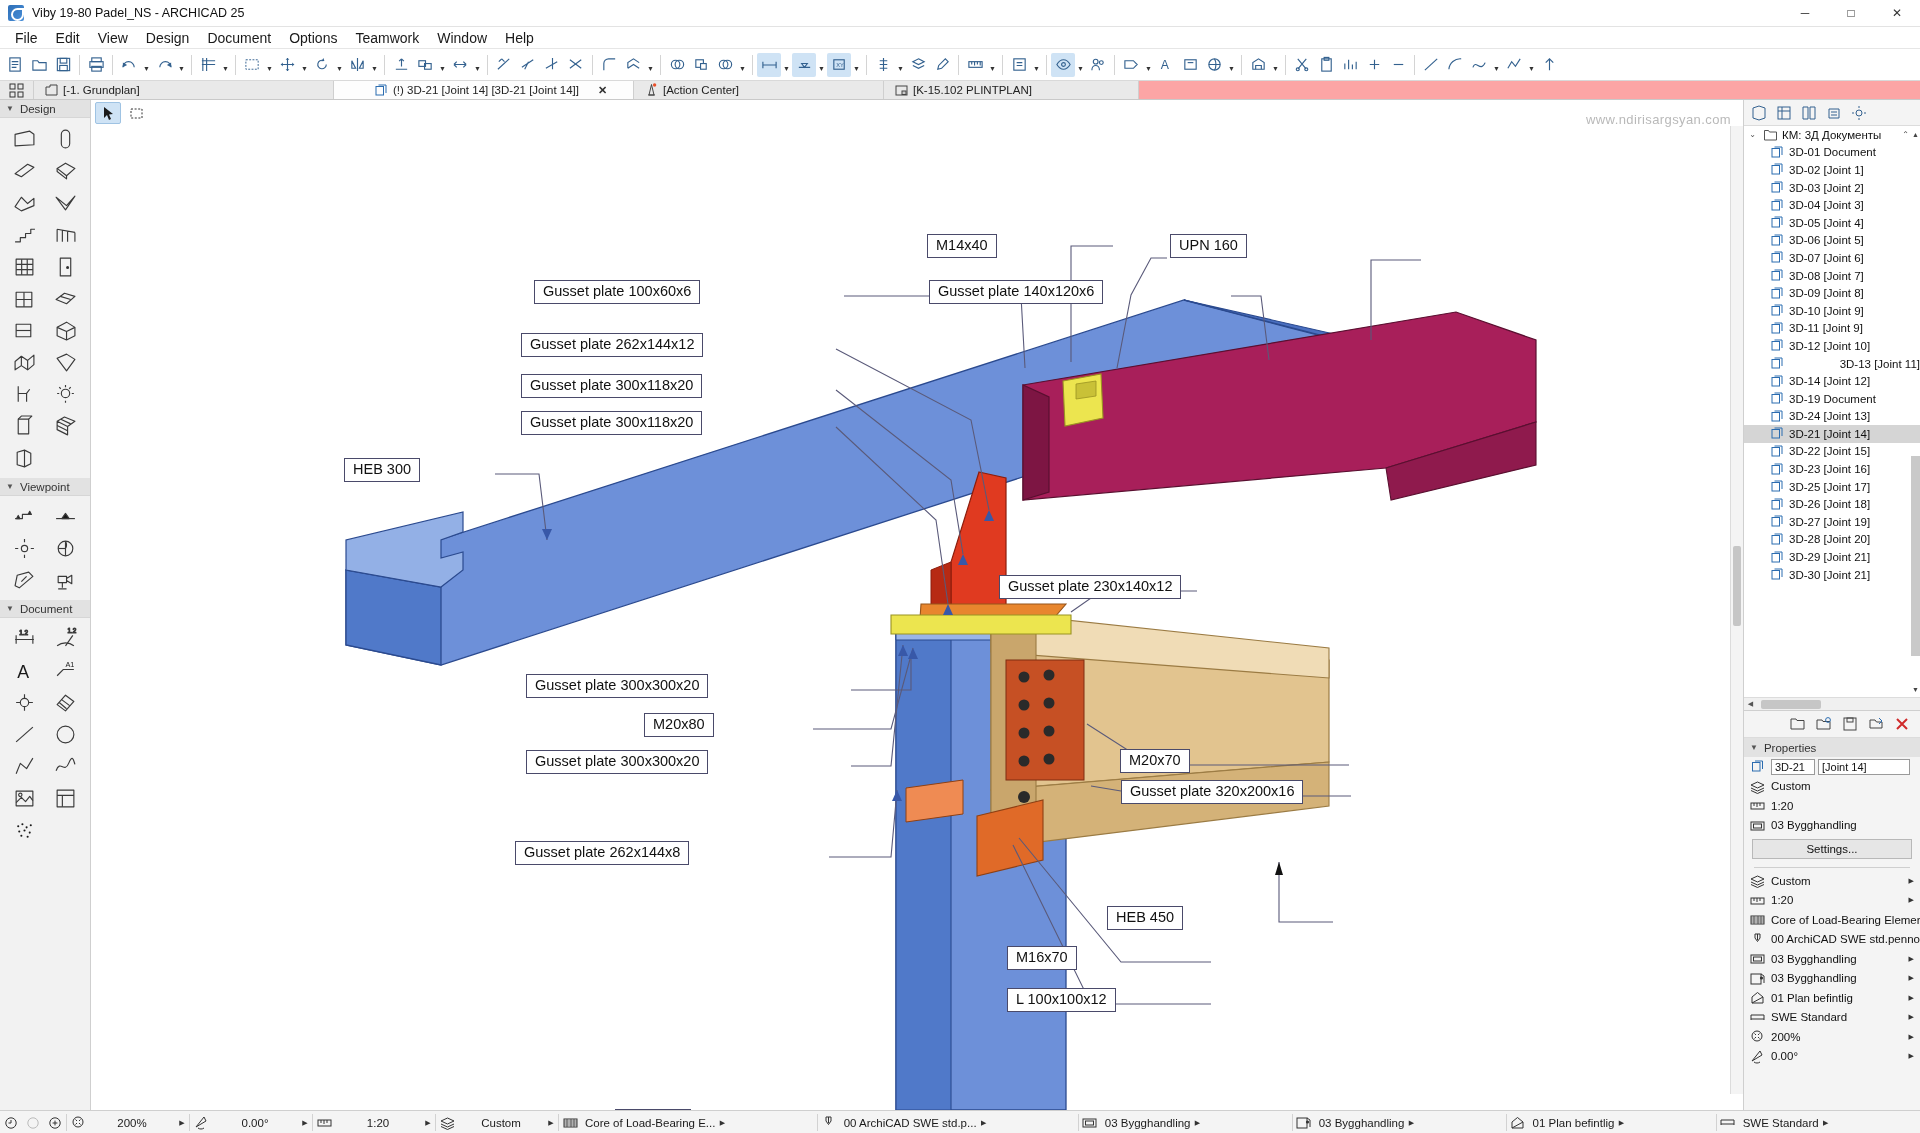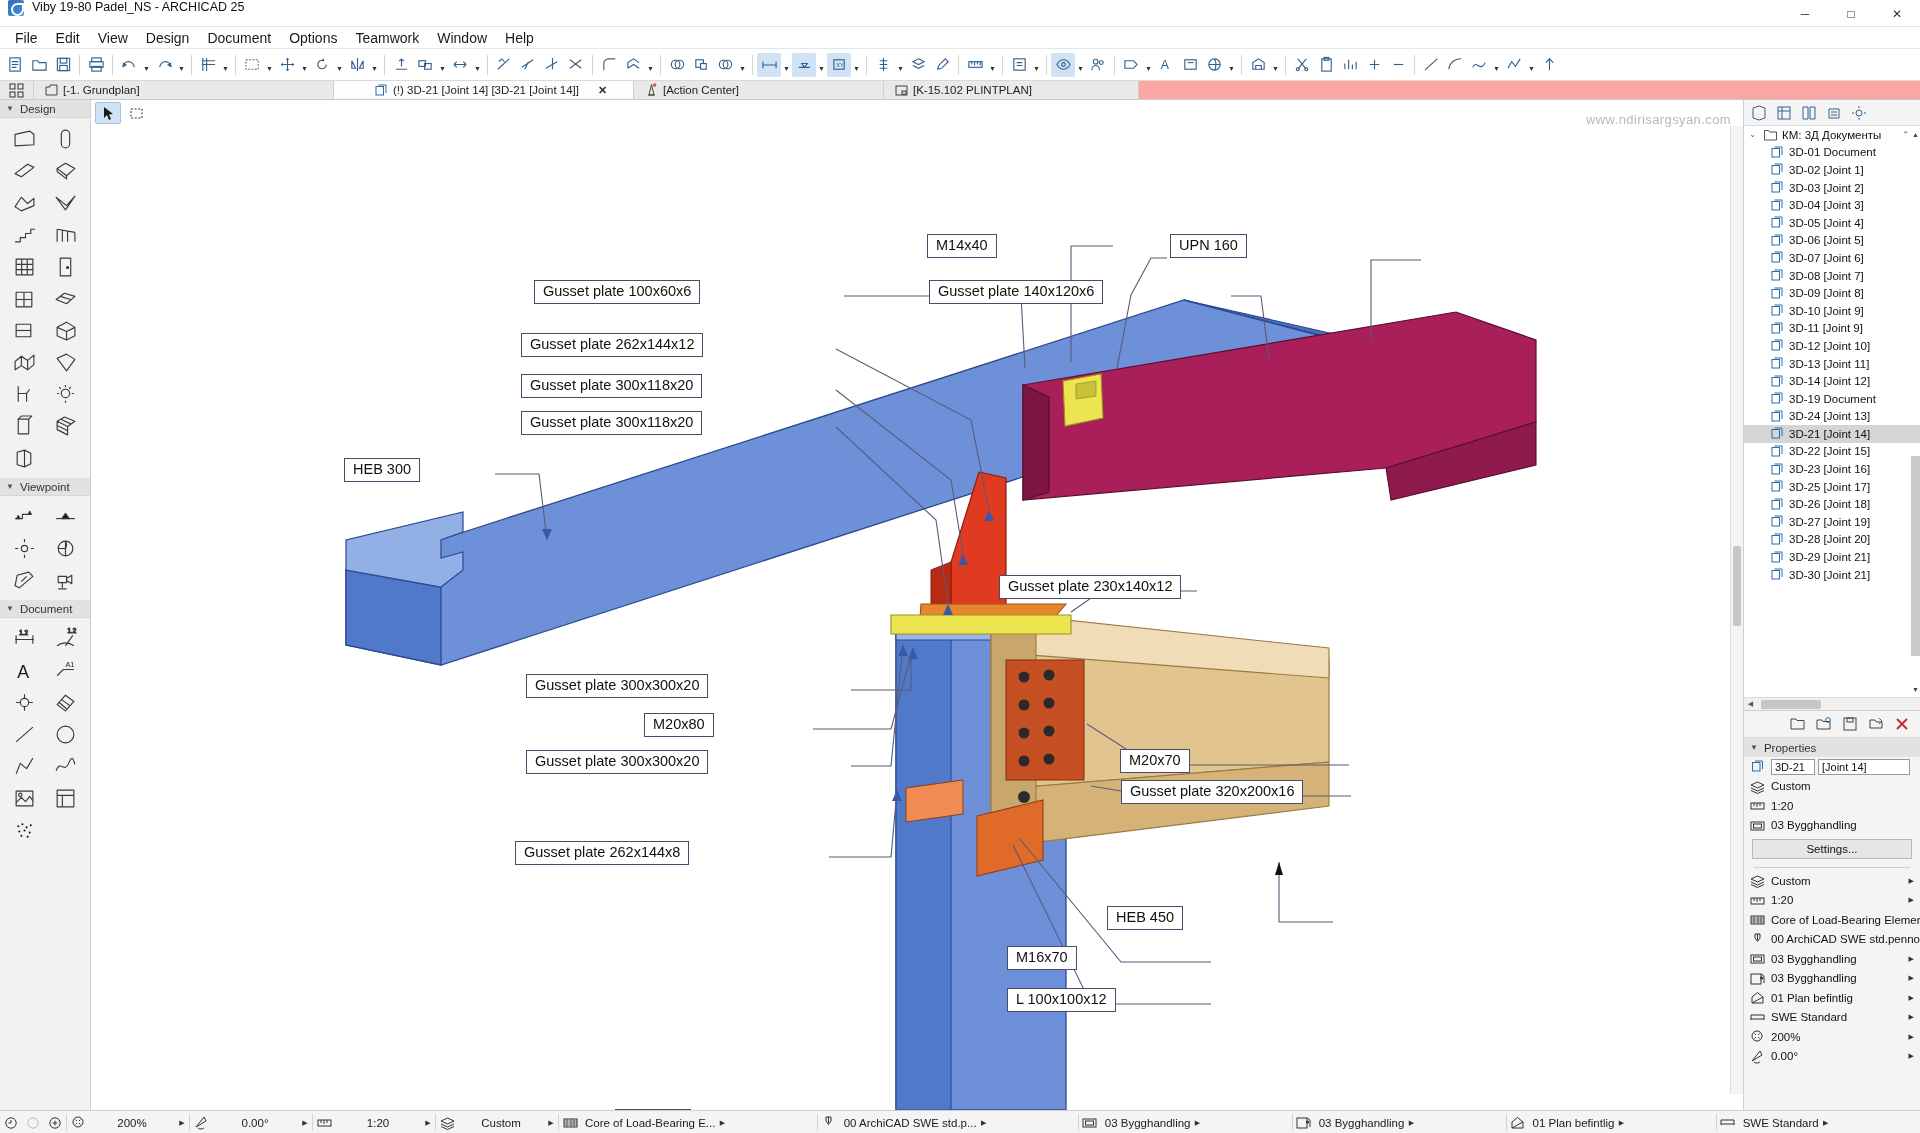--- a/index.html
+++ b/index.html
@@ -1,20 +1,20 @@
 <!DOCTYPE html>
 <html><head>
 <meta charset="utf-8">
 <style>
   * { box-sizing: border-box; margin:0; padding:0; }
   html,body{ width:1920px; height:1133px; overflow:hidden; background:#f0f0f0;
     font-family:"Liberation Sans", sans-serif; font-size:12px; color:#1a1a1a; }
 
   
-  .titlebar{ height:27px; background:#ffffff; display:flex; 
+  .titlebar{ height:27px; background:#ffffff; display:flex; align-items:center;
     border-bottom:1px solid #e3e3e3; }
   .tb-icon{ width:16px;height:16px;margin:0 8px 0 8px;border-radius:2px;
     background:linear-gradient(135deg,#2e6fb7,#4a90d9); position:relative;}
   .tb-icon::after{content:"";position:absolute;left:3px;top:3px;width:9px;height:9px;
     border:2px solid #fff;border-radius:50% 0 50% 50%;}
   .tb-title{font-size:12.5px;color:#111;}
   .tb-btns{margin-left:auto;display:flex;height:27px;}
   .tb-btn{width:46px;height:27px;display:flex;align-items:center;justify-content:center;
     font-size:12px;color:#333;}
 
@@ -1065,21 +1065,21 @@
           </div>
           <div class="nrow" style="padding-left: 26px;">
             <span class="nicon">
               <svg width="13" height="13" viewBox="0 0 13 13">
                 <rect x="1" y="2.5" width="7.5" height="8.5" fill="none" stroke="#2b6cb0"></rect>
                 <path d="M3.5 1 L11 1 L11 9" fill="none" stroke="#2b6cb0"></path>
               </svg>
             </span>
             <span>3D-12 [Joint 10]</span>
           </div>
-          <div class="nrow" style="padding-left: 26px;">
+          <div class="nrow" style="padding-left: 26px; justify-content: space-between;">
             <span class="nicon">
               <svg width="13" height="13" viewBox="0 0 13 13">
                 <rect x="1" y="2.5" width="7.5" height="8.5" fill="none" stroke="#2b6cb0"></rect>
                 <path d="M3.5 1 L11 1 L11 9" fill="none" stroke="#2b6cb0"></path>
               </svg>
             </span>
             <span>3D-13 [Joint 11]</span>
           </div>
           <div class="nrow" style="padding-left: 26px;">
             <span class="nicon">

